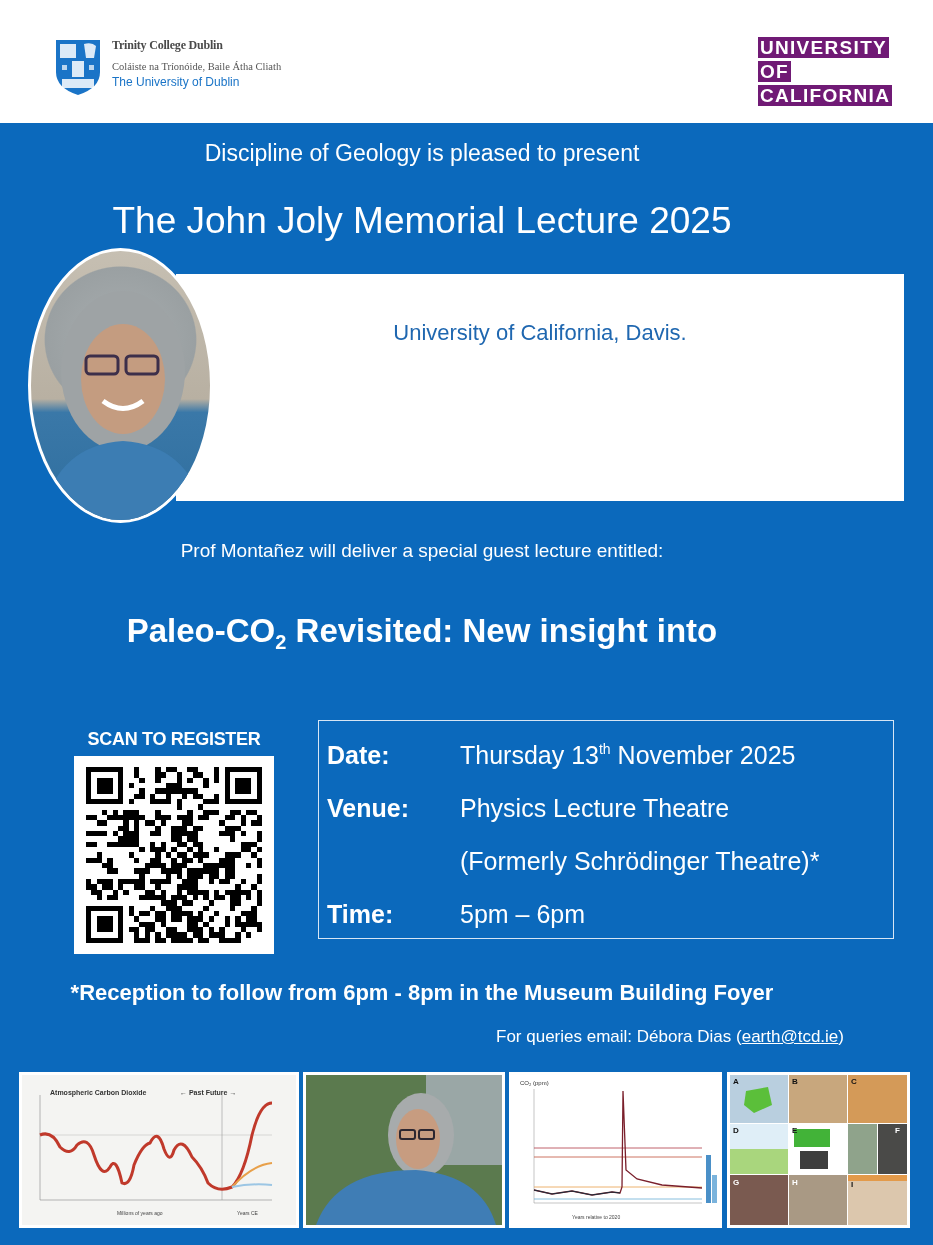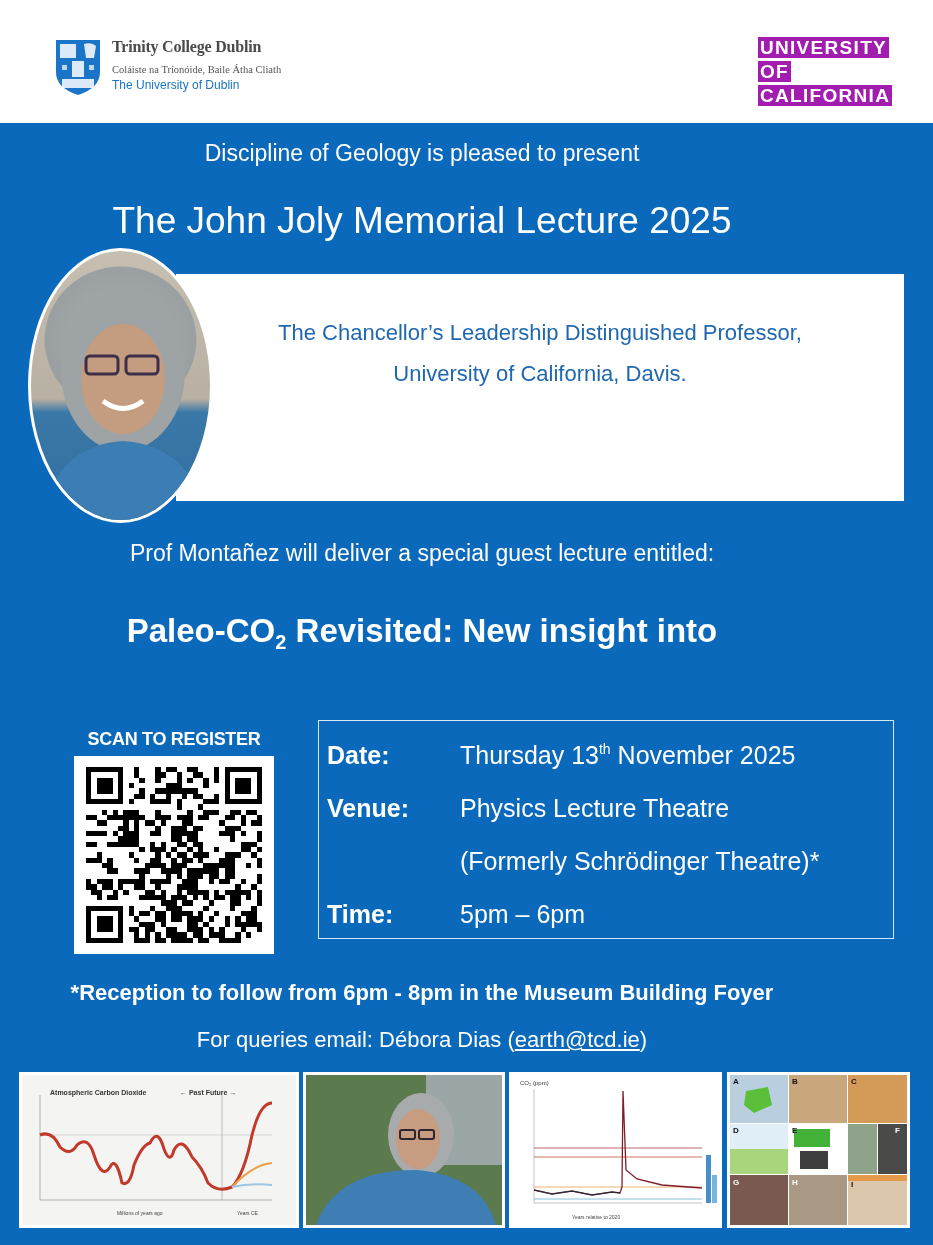--- a/index.html
+++ b/index.html
@@ -4,57 +4,57 @@
 <style>
   * { box-sizing: border-box; margin: 0; padding: 0; }
   html, body { width: 933px; height: 1245px; overflow: hidden; }
   body { background: #0b69bc; font-family: "Liberation Sans", "DejaVu Sans", sans-serif; position: relative; color: #fff; }
   .abs { position: absolute; }
 
   
   .header { left: 0; top: 0; width: 933px; height: 123px; background: #ffffff; }
   .tcd-shield { left: 54px; top: 38px; width: 48px; height: 58px; }
   .tcd-text { left: 112px; top: 38px; }
-  .tcd-name { font-family: "Liberation Serif", "DejaVu Serif", serif; font-size: 16px; color: #4a4a4a; font-weight: bold; letter-spacing: -0.2px; }
+  .tcd-name { font-family: "Liberation Serif", "DejaVu Serif", serif; font-size: 12px; color: #4a4a4a; font-weight: bold; letter-spacing: -0.2px; }
   .tcd-irish { font-family: "Liberation Serif", "DejaVu Serif", serif; font-size: 10.5px; color: #555; margin-top: 8px; }
   .tcd-uni { font-size: 12px; color: #1a74c7; margin-top: 3px; }
   .uc-logo { left: 758px; top: 37px; }
-  .uc-line { display: block; background: #a21caf; color: #fff; font-size: 19px; font-weight: bold; letter-spacing: 1.3px; line-height: 21px; padding: 0 2px; margin-bottom: 3px; width: max-content; }
+  .uc-line { display: block; background: #701a75; color: #fff; font-size: 19px; font-weight: bold; letter-spacing: 1.3px; line-height: 21px; padding: 0 2px; margin-bottom: 3px; width: max-content; }
 
   .center-text { left: 0; width: 844px; text-align: center; }
   .presents { top: 140px; font-size: 23px; }
   .lecture-title { top: 200px; font-size: 37px; }
 
   
   .speaker-card { left: 176px; top: 274px; width: 728px; height: 227px; background: #fff; }
   .speaker-photo { left: 28px; top: 248px; width: 185px; height: 275px; border-radius: 50%; border: 3px solid #fff; overflow: hidden;
     background: radial-gradient(ellipse 55% 35% at 50% 35%, #c8a88e 0%, #b89178 40%, transparent 41%),
                 radial-gradient(ellipse 70% 45% at 50% 33%, #a9aeb0 0%, #9aa0a2 60%, transparent 61%),
                 linear-gradient(#c6bfb2, #b8b0a2 55%, #3a78a8 60%, #2f6e9e 100%); }
   .speaker-text { left: 210px; top: 312px; width: 660px; text-align: center; color: #1565b8; }
   .speaker-name { font-size: 37px; font-weight: bold; line-height: 44px; }
   .speaker-role { font-size: 22px; line-height: 41px; color: #1f67b0; }
 
-  .intro { top: 540px; font-size: 23px; }
+  .intro { top: 540px; font-size: 19px; }
   .talk-title { top: 595px; font-size: 33px; font-weight: bold; line-height: 71px; }
   .talk-title sub { font-size: 20px; vertical-align: -7px; line-height: 0; }
 
   
   .scan-label { left: 74px; top: 729px; width: 200px; text-align: center; font-size: 18px; font-weight: bold; letter-spacing: -0.3px; }
   .qr { left: 74px; top: 756px; width: 200px; height: 198px; background: #fff; padding: 11px; }
 
   
   .info-box { left: 318px; top: 720px; width: 576px; height: 219px; border: 1px solid #d7e6f5; }
   .info-row { position: absolute; left: 8px; font-size: 25px; }
   .info-label { position: absolute; left: 0; font-weight: bold; }
   .info-value { position: absolute; left: 133px; white-space: nowrap; }
   .info-value sup { font-size: 14px; vertical-align: 10px; line-height: 0; }
 
   .reception { top: 980px; font-size: 22px; font-weight: bold; }
-  .queries { top: 1027px; font-size: 22px; }
+  .queries { top: 1027px; font-size: 17px; text-align: right; }
   .queries a { color: #fff; text-decoration: underline; }
 
   
   .thumb { top: 1072px; height: 156px; background: #fff; border: 3px solid #fff; overflow: hidden; }
   .thumb svg { display: block; }
 </style>
 </head>
 <body>
 
 <div class="abs header"></div>
@@ -90,21 +90,20 @@
   <svg width="185" height="275" viewBox="0 0 185 275">
     <ellipse cx="92" cy="120" rx="62" ry="80" fill="#9ea3a5"></ellipse>
     <ellipse cx="92" cy="128" rx="42" ry="55" fill="#c49c80"></ellipse>
     <rect x="55" y="105" width="32" height="18" rx="4" fill="none" stroke="#3d2f4a" stroke-width="3"></rect>
     <rect x="95" y="105" width="32" height="18" rx="4" fill="none" stroke="#3d2f4a" stroke-width="3"></rect>
     <path d="M72 150 Q92 165 112 150" stroke="#fff" stroke-width="5" fill="none"></path>
     <path d="M10 275 Q20 195 92 190 Q165 195 175 275 Z" fill="#3c7db3"></path>
   </svg>
 </div>
 <div class="abs speaker-text">
-  <div class="speaker-role">The Chancellor’s Leadership Distinguished Professor,</div>
   <div class="speaker-role">University of California, Davis.</div>
 </div>
 
 <div class="abs center-text intro">Prof Montañez will deliver a special guest lecture entitled:</div>
 <div class="abs center-text talk-title">
   <div><span>Paleo-CO</span><sub>2</sub><span> Revisited: New insight into</span></div>
 </div>
 
 <div class="abs scan-label">SCAN TO REGISTER</div>
 <div class="abs qr">

